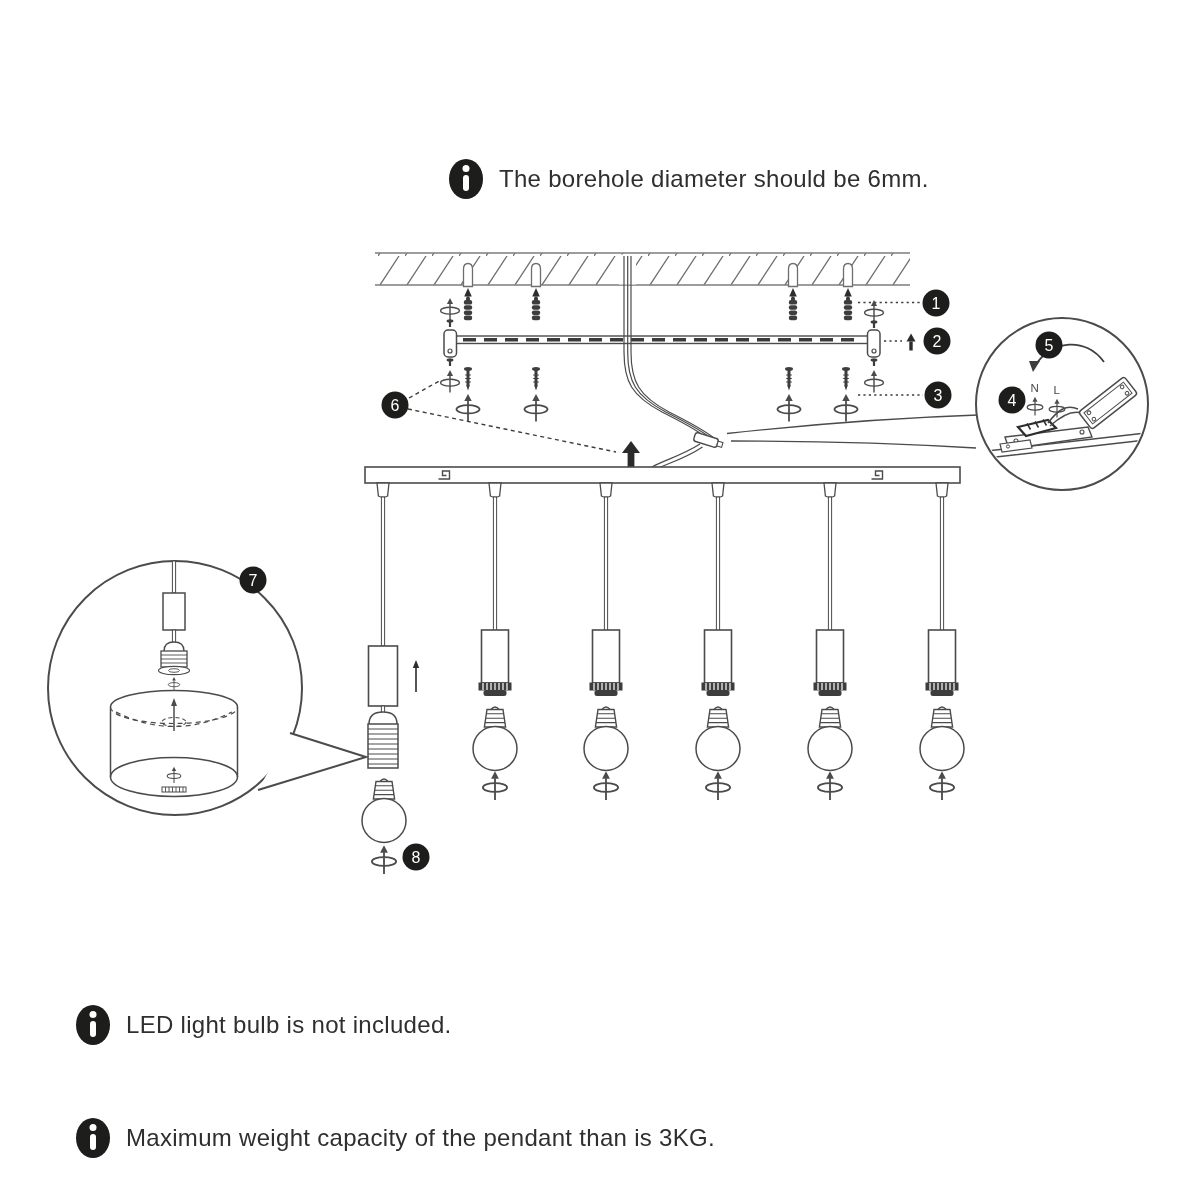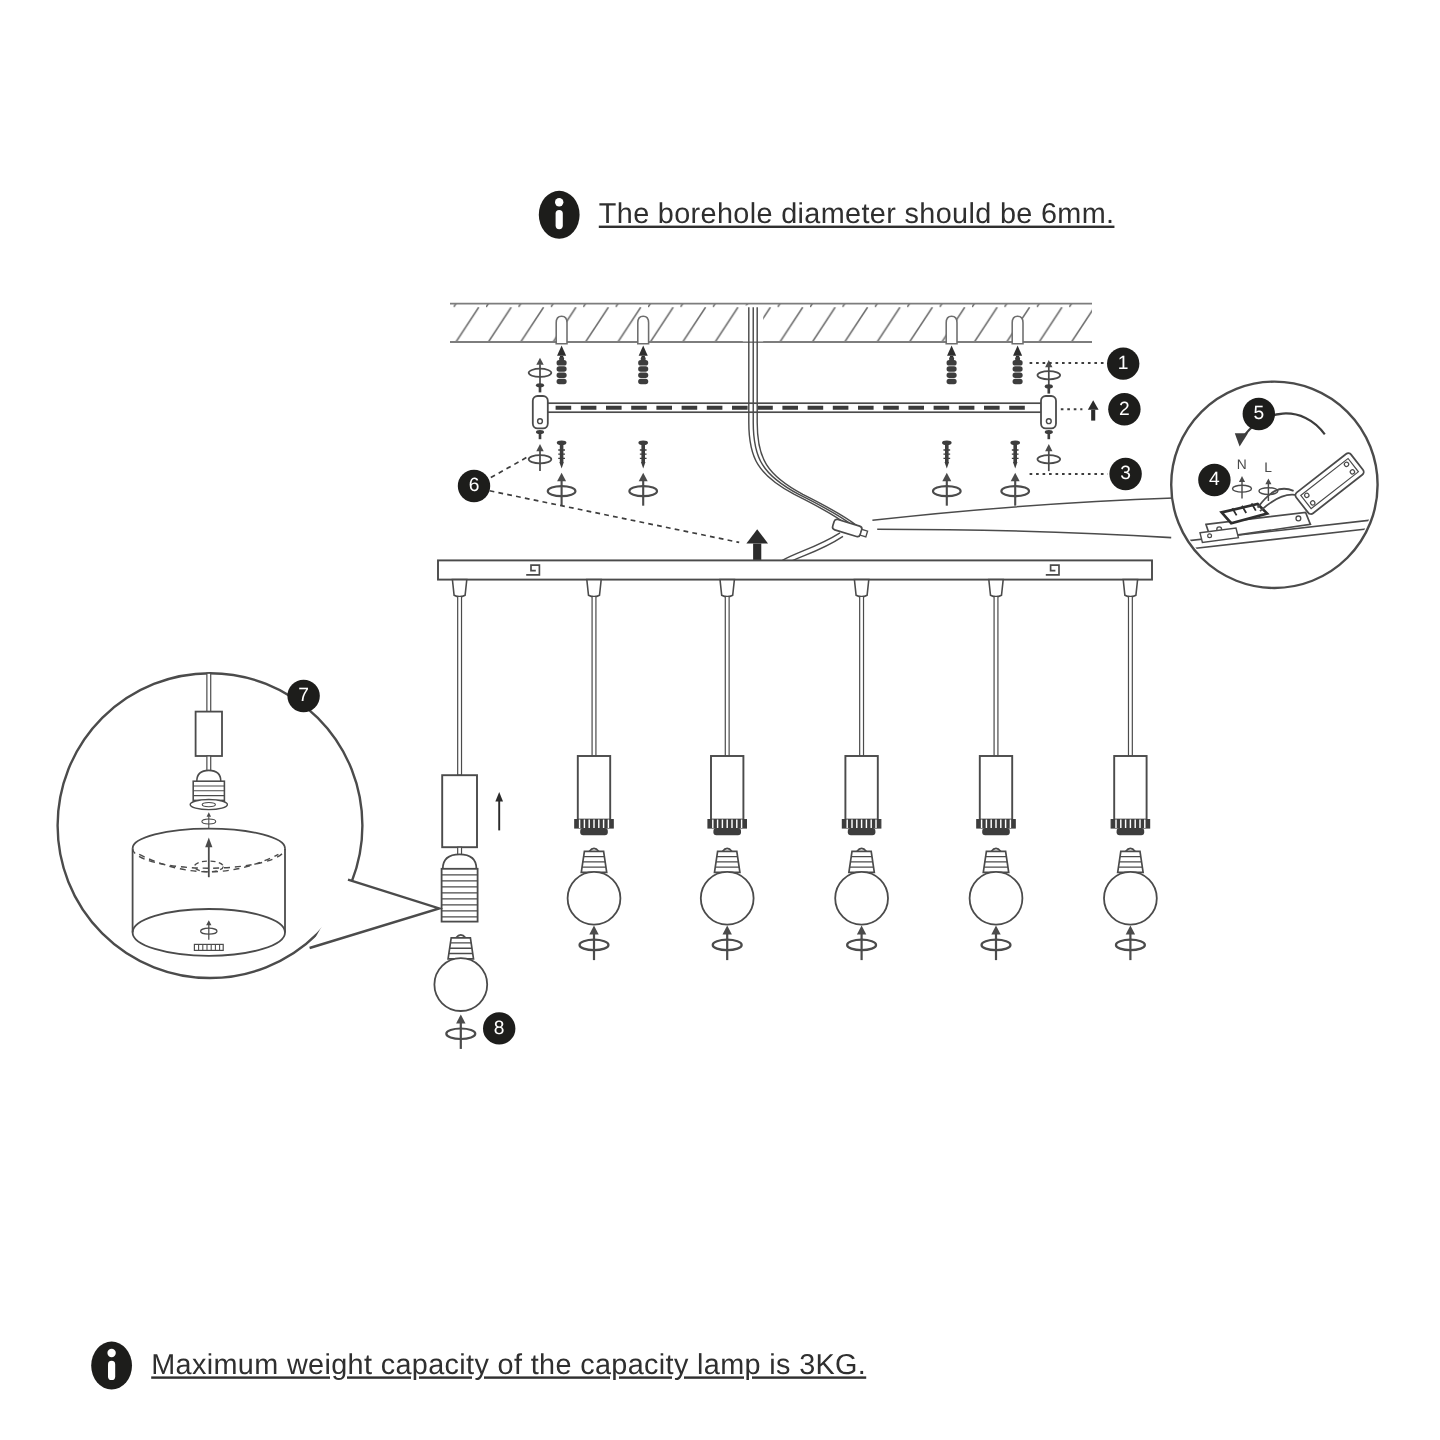--- a/index.html
+++ b/index.html
@@ -4,21 +4,21 @@
 <style>
   html,body{margin:0;padding:0;background:#fff;}
   .page{position:relative;width:1200px;height:1200px;background:#ffffff;
         font-family:"Liberation Sans", sans-serif;overflow:hidden;}
   svg{position:absolute;left:0;top:0;}
   .badge{position:absolute;width:27px;height:27px;border-radius:50%;background:#1d1d1b;
          color:#fff;display:flex;align-items:center;justify-content:center;
          font-size:16px;line-height:1;transform:translate(-50%,-50%);user-select:none;}
   .term-label{position:absolute;font-size:11.5px;color:#4a4a4a;transform:translate(-50%,-50%);
          letter-spacing:0.5px;}
-  .note-row{position:absolute;display:flex;align-items:center;gap:16px;color:#2f2f2f;text-decoration:underline;}
+  .note-row{position:absolute;display:flex;align-items:center;gap:16px;color:#2f2f2f;}
   .note-text{font-size:24px;letter-spacing:0.3px;white-space:nowrap;}
   .info-icon{width:34px;height:40px;background:#1d1d1b;border-radius:50%;
          position:relative;flex:0 0 auto;}
   .info-icon::before{content:"";position:absolute;left:50%;top:6px;width:7px;height:7px;
          border-radius:50%;background:#fff;transform:translateX(-50%);}
   .info-icon::after{content:"";position:absolute;left:50%;top:16px;width:6px;height:16px;
          border-radius:3px;background:#fff;transform:translateX(-50%);}
 </style>
 </head>
 <body>
@@ -327,20 +327,24 @@
 <div class="badge" style="left:416px;top:857px">8</div>
 
 <span class="term-label" style="left:1035px;top:388px">N</span>
 <span class="term-label" style="left:1057px;top:390px">L</span>
 
 <div class="note-row" style="left:449px;top:159px">
   <div class="info-icon"></div>
   <div class="note-text">The borehole diameter should be 6mm.</div>
 </div>
 
+<div class="note-row" style="left:76px;top:1005px">
+  <div class="info-icon"></div>
+  <div class="note-text">LED light bulb is not included.</div>
+</div>
 
 
 <div class="note-row" style="left:76px;top:1118px">
   <div class="info-icon"></div>
-  <div class="note-text">Maximum weight capacity of the capacity lamp is 3KG.</div>
+  <div class="note-text">Maximum weight capacity of the pendant than is 3KG.</div>
 </div>
 
 </div>
 
 </body></html>

